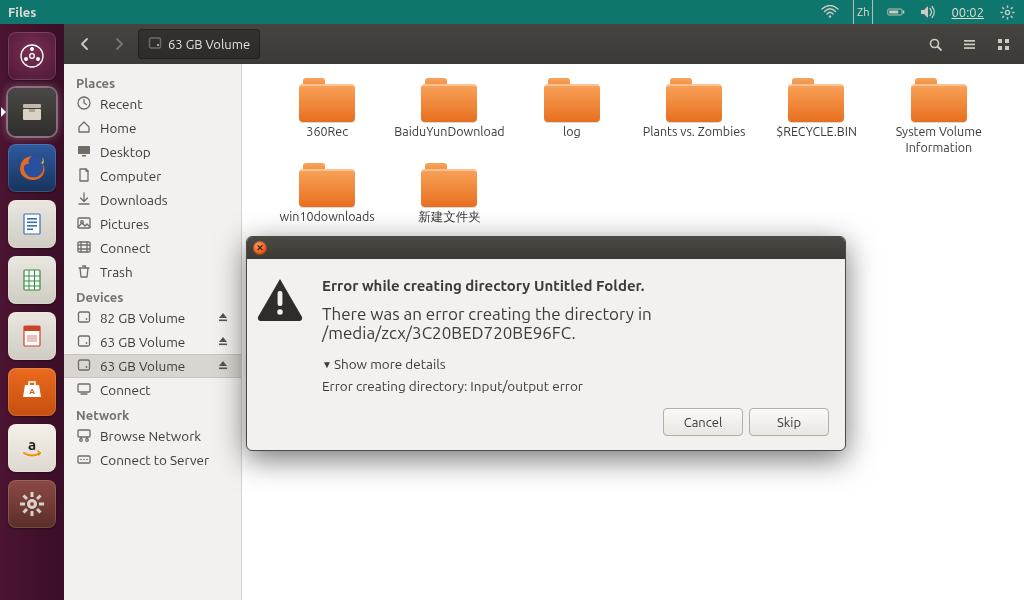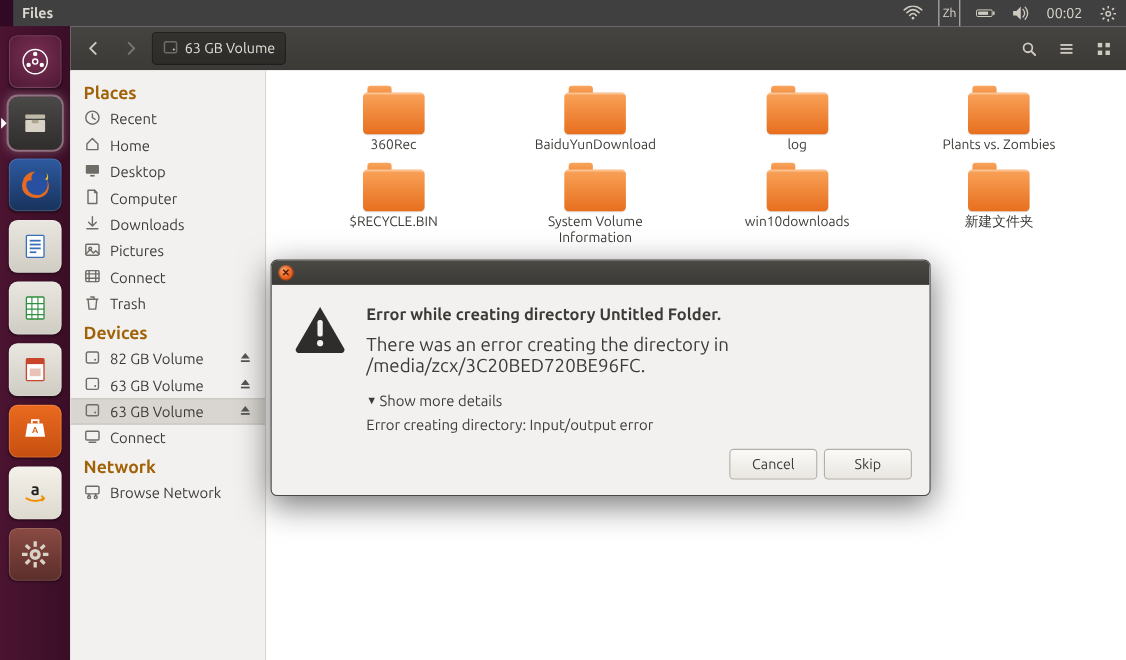--- a/index.html
+++ b/index.html
@@ -1,26 +1,26 @@
 <!DOCTYPE html>
 <html><head>
 <meta charset="utf-8">
 <style>
   * { box-sizing: border-box; margin: 0; padding: 0; font-family: "Ubuntu", "Segoe UI", sans-serif; }
   html, body { width: 1024px; height: 600px; overflow: hidden; background: #300a24; }
   body { position: relative; }
 
   
-  .menubar { position: absolute; top: 0; left: 12px; right: 0; height: 24px; background: #404040; color: #dfdbd2; display: flex; align-items: center; padding: 0 8px; font-size: 13px; }
+  .menubar { position: absolute; top: 0; left: 0; right: 0; height: 24px; background: #0f766e; color: #dfdbd2; display: flex; align-items: center; padding: 0 8px; font-size: 13px; }
   .menubar .app-title { font-weight: 600; }
   .menubar .spacer { flex: 1; }
   .menubar .tray { display: flex; align-items: center; gap: 14px; }
   .menubar .tray span, .menubar .tray svg { color: #dfdbd2; }
   .tray-icon { display:inline-flex; align-items:center; justify-content:center; width:18px; height:18px; }
-  .tray .clock { font-size: 13px; }
+  .tray .clock { font-size: 13px; text-decoration: underline; }
   .input-badge { border:1px solid #bbb; border-radius:2px; padding:16px 3px; font-size:11px; line-height:14px; }
 
   
   .launcher { position: absolute; top: 24px; left: 0; width: 64px; bottom: 0; background: linear-gradient(to right,#4b1431,#3a0e26); display: flex; flex-direction: column; align-items: center; padding-top: 6px; gap: 4px; }
   .launcher-item { width: 52px; height: 52px; border-radius: 8px; display: flex; align-items: center; justify-content: center; position: relative; }
   .launcher-item .tile { width: 48px; height: 48px; border-radius: 8px; box-shadow: inset 0 0 0 1px rgba(255,255,255,0.15), 0 1px 2px rgba(0,0,0,0.4); display:flex; align-items:center; justify-content:center; }
   .launcher-item.active::before { content:""; position:absolute; left:-5px; top:50%; transform:translateY(-50%); width:0; height:0; border-top:5px solid transparent; border-bottom:5px solid transparent; border-left:5px solid #fff; }
   .tile.dash { background: radial-gradient(circle at 50% 40%, #7a3054, #4c1733); }
   .tile.files { background: linear-gradient(#4a4947,#2f2e2c); box-shadow: 0 0 0 2px rgba(255,255,255,0.3), 0 0 10px 2px rgba(255,255,255,0.25); }
   .tile.firefox { background: linear-gradient(#2e5aa0,#18335c); }
@@ -35,40 +35,40 @@
   
   .fm { position: absolute; top: 24px; left: 64px; right: 0; bottom: 0; background: #f2f1f0; display: flex; flex-direction: column; }
   .fm-toolbar { height: 40px; background: linear-gradient(#464440,#3c3a37); display: flex; align-items: center; padding: 0 6px; gap: 4px; }
   .tb-btn { width: 30px; height: 30px; border-radius: 4px; display:flex; align-items:center; justify-content:center; color:#cfcac0; }
   .path-seg { height: 30px; border-radius: 4px; background: rgba(0,0,0,0.25); color:#e4e0d7; display:flex; align-items:center; gap:6px; padding:0 10px; font-size:13px; box-shadow: inset 0 0 0 1px rgba(0,0,0,0.3); }
   .fm-toolbar .spacer { flex:1; }
   .tb-right { display:flex; gap:4px; }
 
   .fm-body { flex:1; display:flex; background:#f2f1f0; }
   .sidebar { width: 178px; background:#f2f1f0; border-right:1px solid #d6d3cf; padding:6px 0 10px; overflow:hidden; font-size:13.5px; color:#3c3b37; }
-  .side-heading { padding:6px 12px 2px; font-weight:700; color:#a16207; font-size:16px; }
+  .side-heading { padding:6px 12px 2px; font-weight:700; color:#737373; font-size:13px; }
   .side-item { height:24px; display:flex; align-items:center; gap:8px; padding:0 12px; position:relative; }
   .side-item.selected { background:#d9d6d1; border-top:1px solid #c8c4bd; border-bottom:1px solid #c8c4bd; }
   .side-item .eject { margin-left:auto; color:#555; }
   .side-item svg { flex:0 0 auto; }
   .side-item .lbl { white-space:nowrap; overflow:hidden; text-overflow:ellipsis; }
 
   .content { flex:1; background:#fff; position:relative; }
-  .icon-grid { display:grid; grid-template-columns: repeat(4, 1fr); column-gap: 0; row-gap: 8px; padding: 14px 24px; }
+  .icon-grid { display:grid; grid-template-columns: repeat(6, 1fr); column-gap: 0; row-gap: 8px; padding: 14px 24px; }
   .file-cell { display:flex; flex-direction:column; align-items:center; gap:2px; font-size:12.5px; color:#3c3b37; text-align:center; }
   .file-cell .name { max-width: 150px; line-height:1.25; }
   .folder-ico { width:56px; height:44px; position:relative; }
   .folder-ico .tab { position:absolute; top:0; left:4px; width:22px; height:10px; background:linear-gradient(#f9a35a,#ee8a3c); border-radius:3px 3px 0 0; }
   .folder-ico .body { position:absolute; top:6px; left:0; right:0; bottom:0; background:linear-gradient(#f9a35a,#e76f1e); border-radius:4px; box-shadow: inset 0 8px 0 -6px rgba(255,255,255,0.35), 0 1px 0 rgba(0,0,0,0.15); }
 
   
   .dialog-shadow { position:absolute; left:246px; top:236px; width:600px; background:#f2f1f0; border:1px solid #4b4945; border-radius:6px; box-shadow: 0 8px 30px rgba(0,0,0,0.55); overflow:hidden; }
   .dialog-titlebar { height:22px; background:linear-gradient(#4b4944,#3b3935); display:flex; align-items:center; padding:0 6px; }
   .close-btn { width:14px; height:14px; border-radius:50%; background: radial-gradient(circle at 35% 30%, #f99e66, #e55d1e 60%, #b8440e); box-shadow: inset 0 0 0 1px rgba(0,0,0,0.25); display:flex; align-items:center; justify-content:center; color:#4a1b02; font-size:9px; font-weight:700; }
-  .dialog-body { padding:18px 20px 14px; display:flex; gap:18px; color:#3c3b37; }
+  .dialog-body { padding:18px 9px 14px; display:flex; gap:18px; color:#3c3b37; }
   .warn-icon { flex:0 0 auto; }
   .dialog-text h3 { font-size:15px; font-weight:700; margin-bottom:10px; }
   .dialog-text p { font-size:17px; margin-bottom:14px; }
   .details-toggle { font-size:13.5px; display:flex; align-items:center; gap:2px; margin-bottom:6px; }
   .details-toggle .tri { font-size:10px; }
   .details-text { font-size:13.5px; }
   .dialog-buttons { display:flex; justify-content:flex-end; gap:6px; padding:0 16px 14px; }
   .btn { min-width:80px; height:28px; border:1px solid #b3afa7; border-radius:4px; background:linear-gradient(#fafaf8,#e9e6e0); font-size:13px; color:#3c3b37; display:flex; align-items:center; justify-content:center; }
 
   .icon-outline { stroke:#6f6c66; stroke-width:1.4; fill:none; }
@@ -370,20 +370,29 @@
       <div id="network-list">
           <div class="side-item">
             <span><svg width="16" height="16" viewBox="0 0 16 16">
                 <rect x="2" y="3" width="12" height="7" rx="1" stroke="#6f6c66" stroke-width="1.3" fill="none" stroke-linecap="round" stroke-linejoin="round"></rect>
                 <circle cx="5" cy="13" r="1.3" stroke="#6f6c66" stroke-width="1.3" fill="none" stroke-linecap="round" stroke-linejoin="round"></circle>
                 <circle cx="11" cy="13" r="1.3" stroke="#6f6c66" stroke-width="1.3" fill="none" stroke-linecap="round" stroke-linejoin="round"></circle>
                 <path d="M5 11.7 V10 M11 11.7 V10" stroke="#6f6c66" stroke-width="1.3" fill="none" stroke-linecap="round" stroke-linejoin="round"></path>
               </svg></span>
             <span class="lbl">Browse Network</span>
           </div>
+          <div class="side-item">
+            <span><svg width="16" height="16" viewBox="0 0 16 16">
+                <rect x="2" y="5" width="12" height="7" rx="1" stroke="#6f6c66" stroke-width="1.3" fill="none" stroke-linecap="round" stroke-linejoin="round"></rect>
+                <circle cx="5" cy="8.5" r="0.8" fill="#6f6c66"></circle>
+                <circle cx="8" cy="8.5" r="0.8" fill="#6f6c66"></circle>
+                <circle cx="11" cy="8.5" r="0.8" fill="#6f6c66"></circle>
+              </svg></span>
+            <span class="lbl">Connect to Server</span>
+          </div>
         </div>
     </div>
 
     <div class="content">
       <div class="icon-grid" id="folder-grid">
           <div class="file-cell">
             <div class="folder-ico">
               <div class="tab"></div>
               <div class="body"></div>
             </div>

